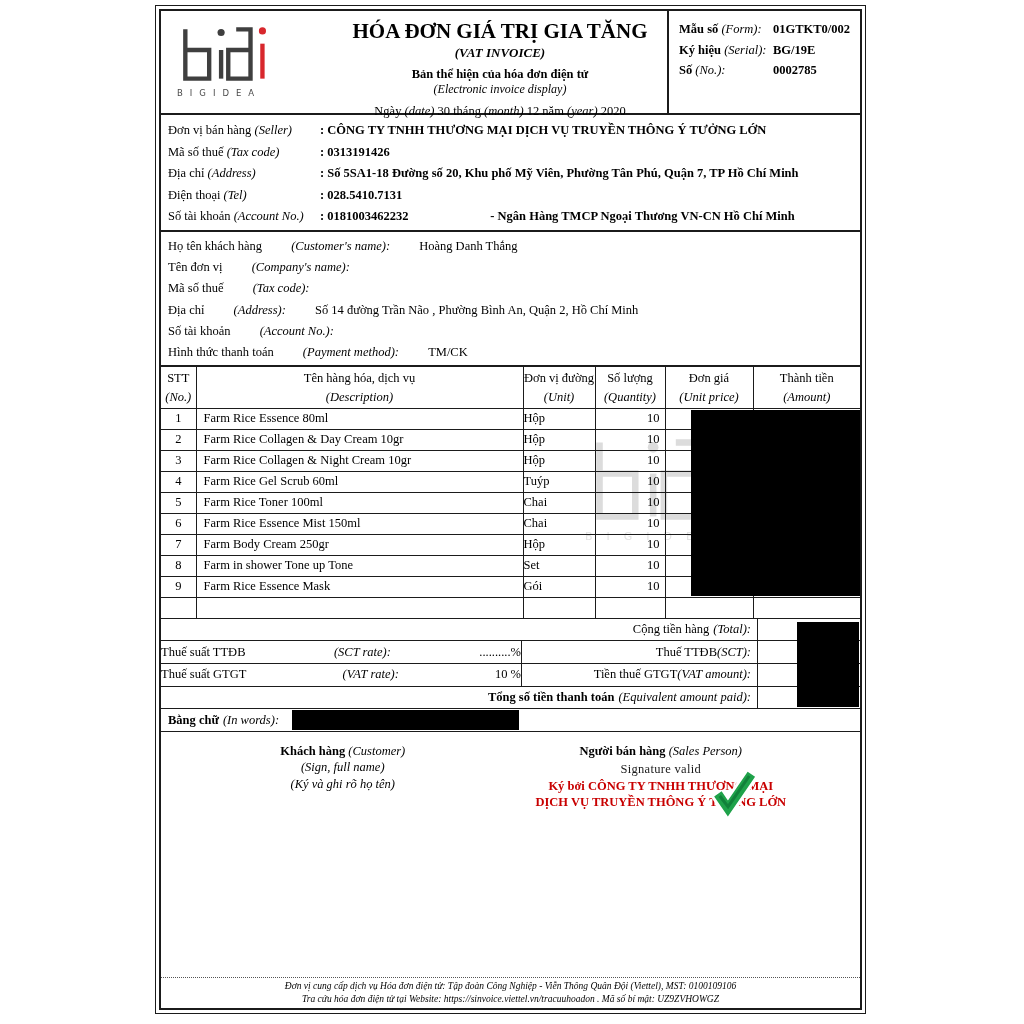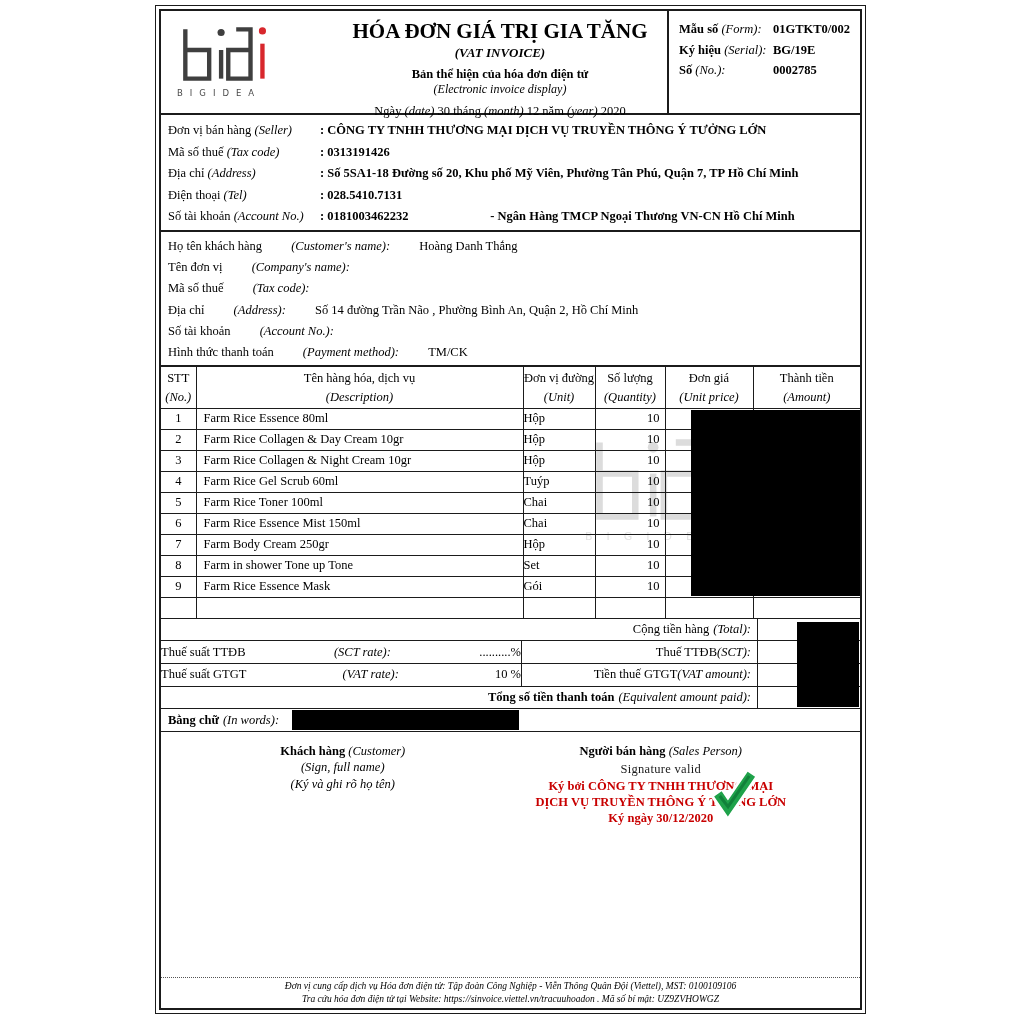--- a/index.html
+++ b/index.html
@@ -374,21 +374,20 @@
       <div class="sig-cust">
         <div class="sig-title"><span>Khách hàng</span> <span class="en">(Customer)</span></div>
         <div class="sig-sub">(Sign, full name)</div>
         <div class="sig-sub">(Ký và ghi rõ họ tên)</div>
       </div>
       <div class="sig-sell">
         <div class="sig-title"><span>Người bán hàng</span> <span class="en">(Sales Person)</span></div>
         <div class="sig-valid">Signature valid</div>
         <div class="sig-red">Ký bởi CÔNG TY TNHH THƯƠNG MẠI</div>
         <div class="sig-red">DỊCH VỤ TRUYỀN THÔNG Ý TƯỞNG LỚN</div>
-        <div class="sig-red">Ký ngày 30/12/2020</div>
         <svg class="sig-check" viewBox="0 0 44 52" fill="none">
           <path d="M6 28 L17 42 L38 6" stroke="#ffffff" stroke-width="15"></path>
           <path d="M6 28 L17 42 L38 6" stroke="#1fa24a" stroke-width="9"></path>
           <path d="M8 30 L17 40 L36 8" stroke="#12813a" stroke-width="3"></path>
         </svg>
       </div>
     </div>
 
     <div class="footer">
       <div>Đơn vị cung cấp dịch vụ Hóa đơn điện tử: Tập đoàn Công Nghiệp - Viễn Thông Quân Đội (Viettel), MST: 0100109106</div>

